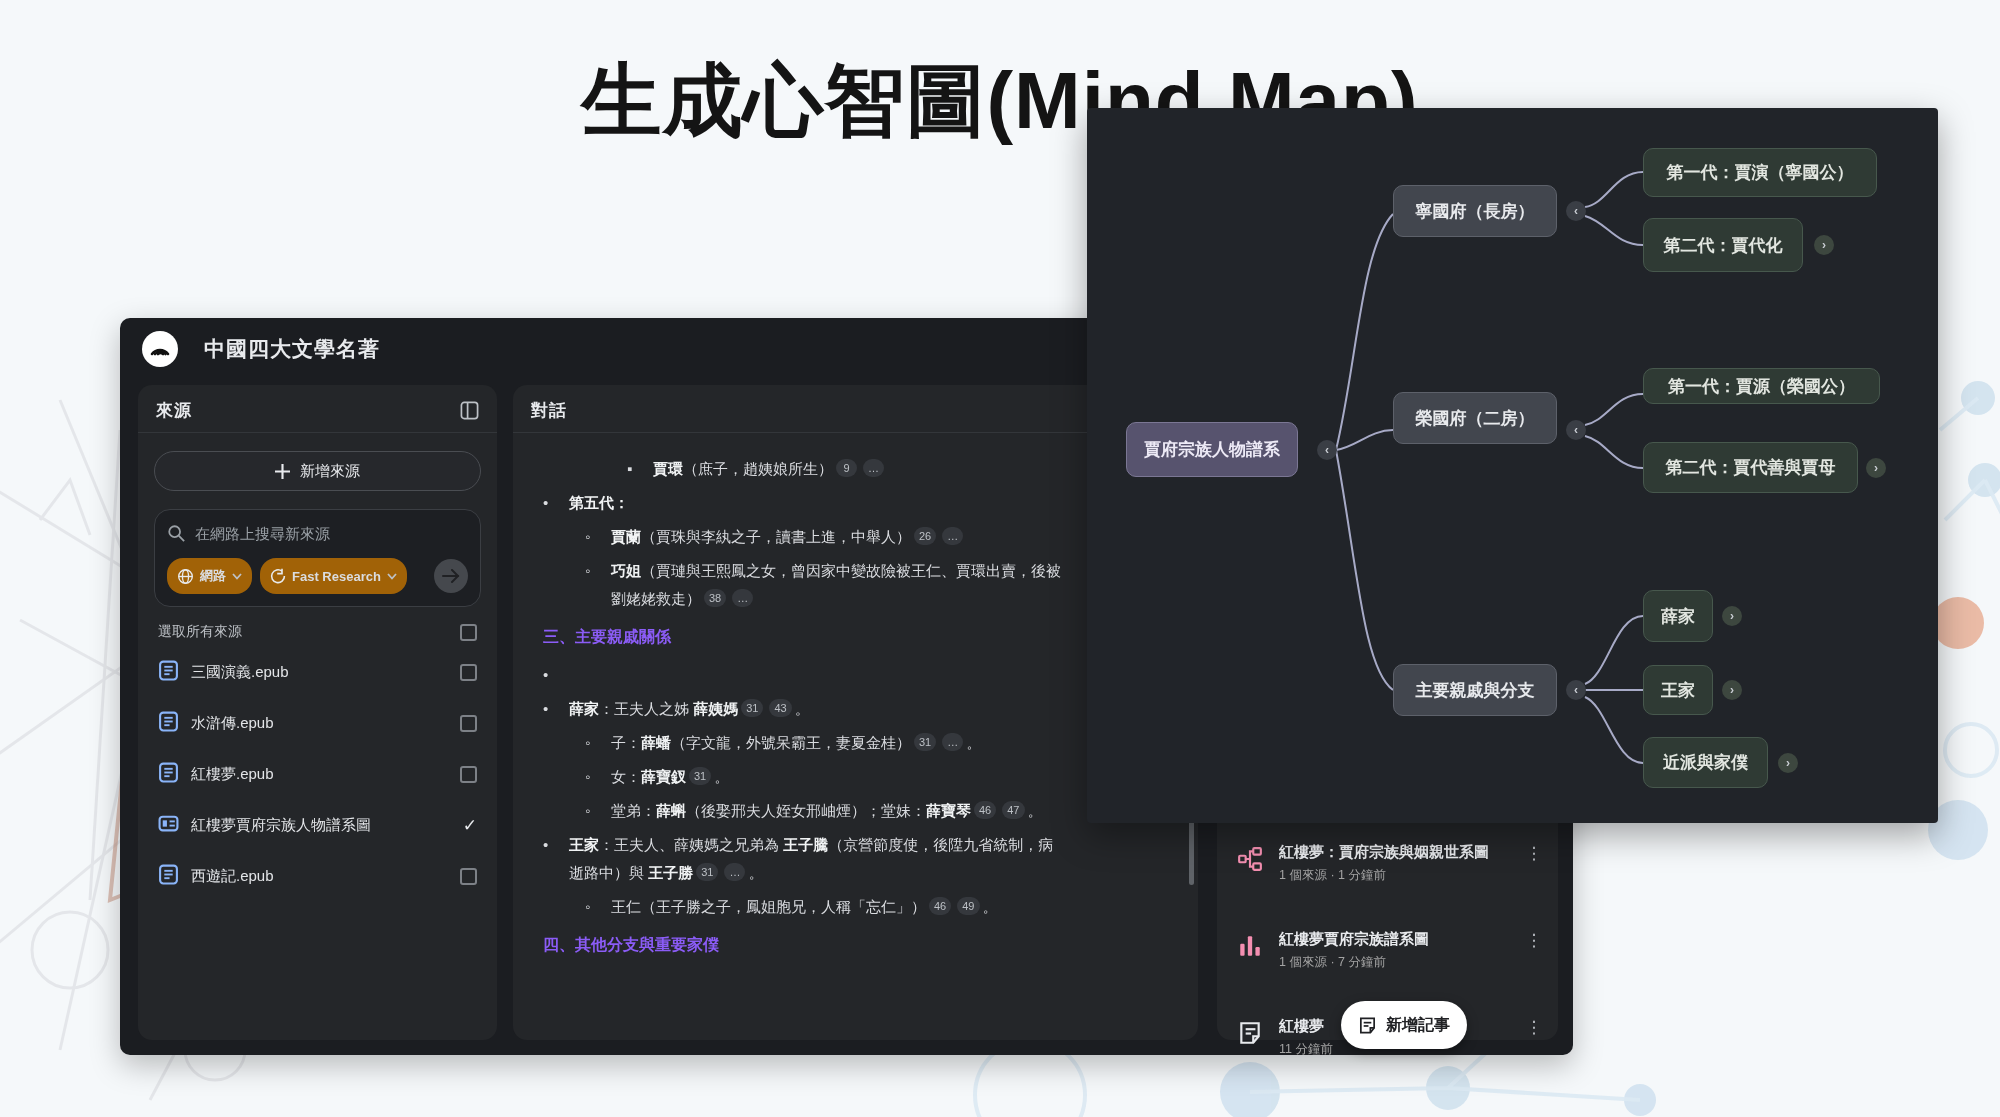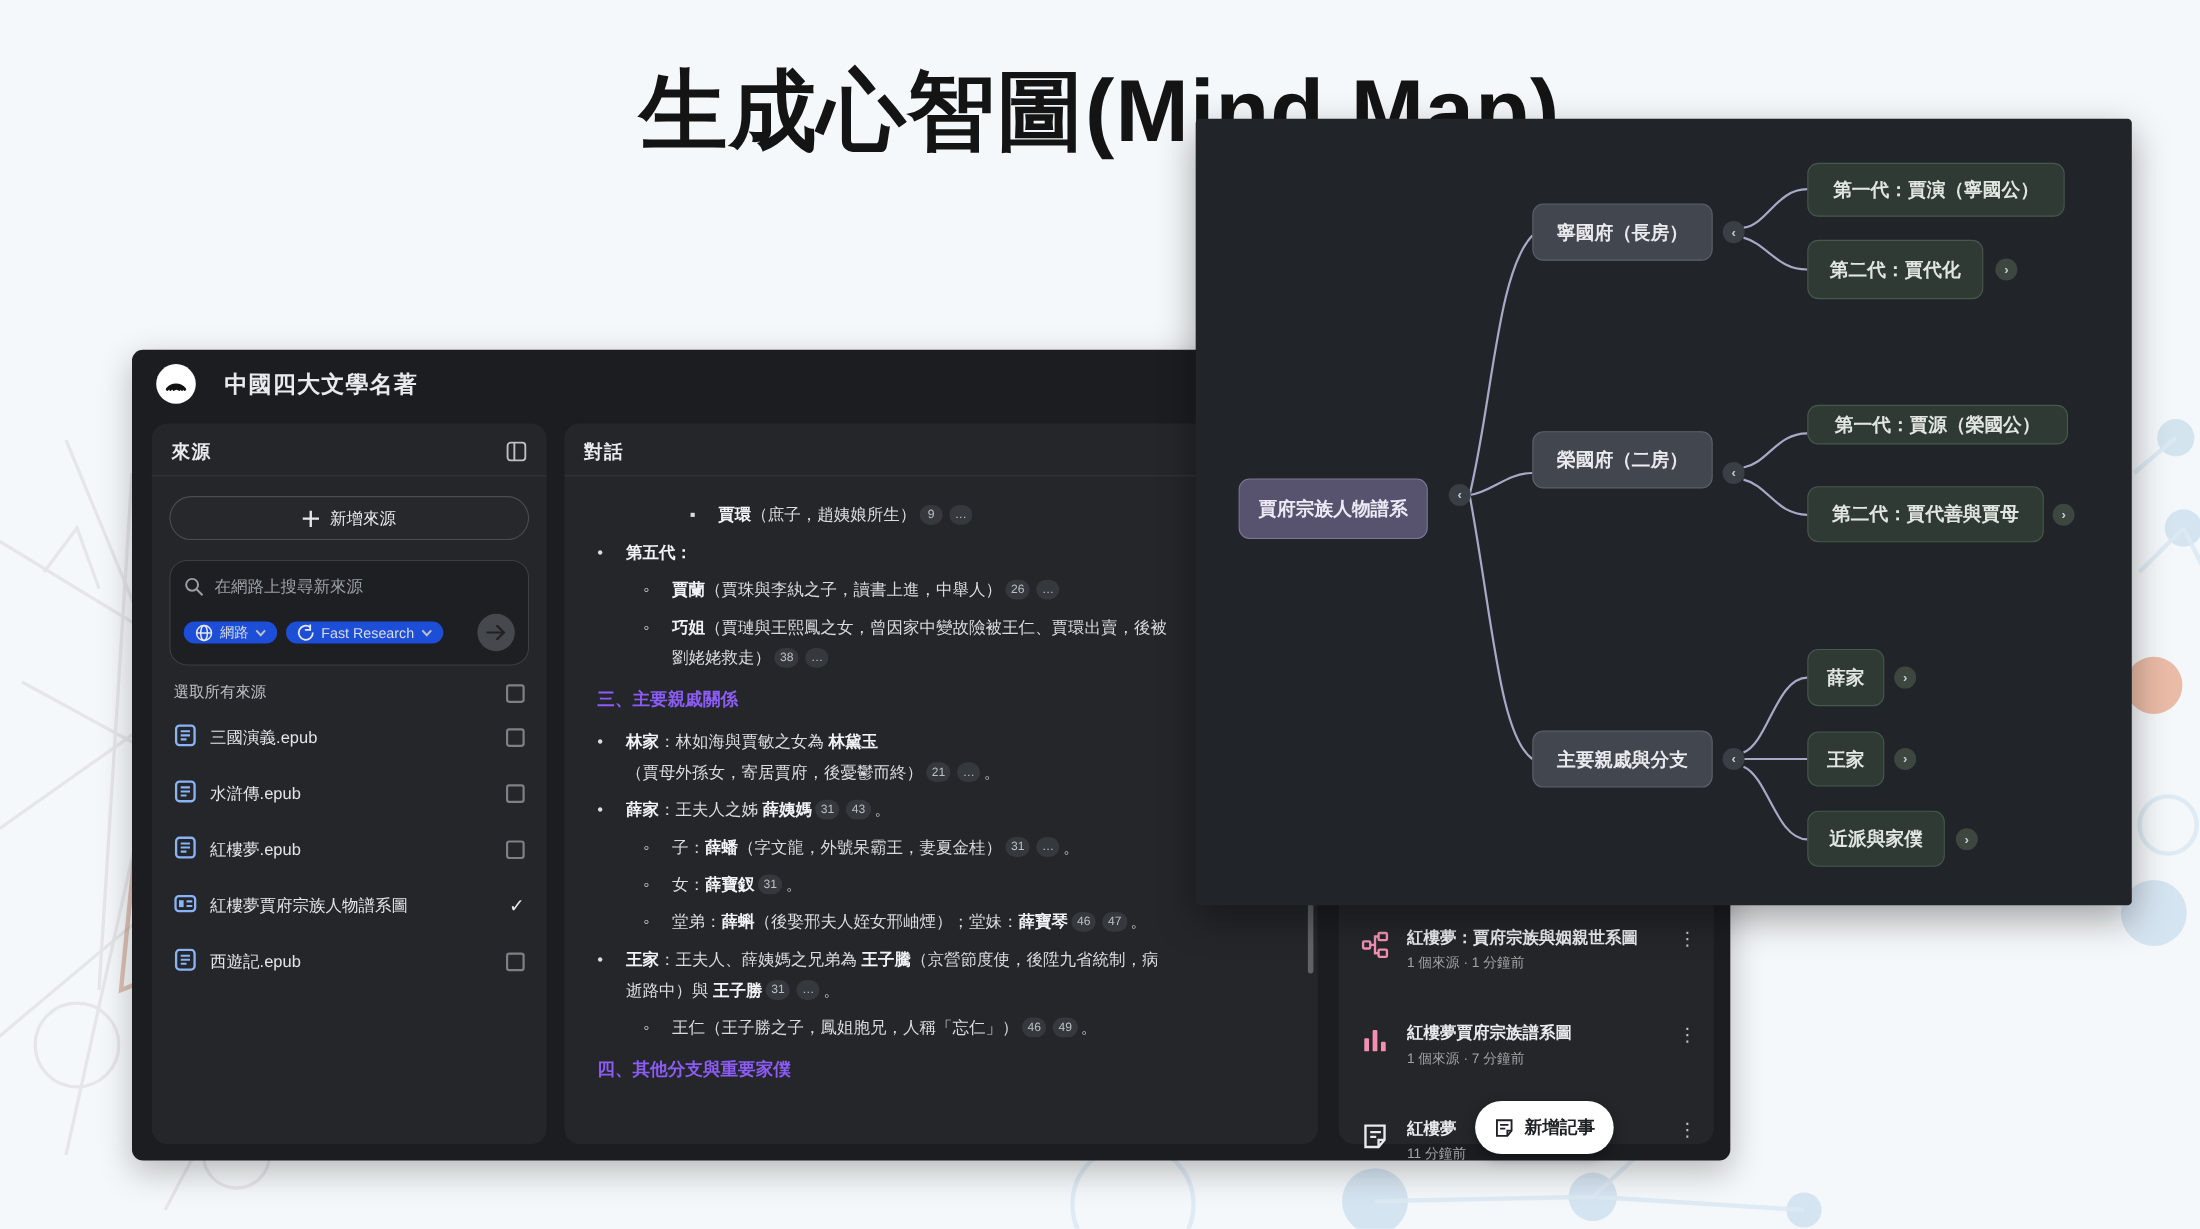--- a/index.html
+++ b/index.html
@@ -29,22 +29,22 @@
   
   #sources-card { left:18px; top:67px; width:359px; height:655px; }
   .add-source-btn { margin:18px 16px 0 16px; height:40px; border:1px solid #4a4d52; border-radius:20px;
     background:#26282c; color:#e8eaed; font-size:15px; display:flex; align-items:center; justify-content:center; gap:10px; cursor:pointer; }
   .search-box { margin:18px 16px 0 16px; border:1px solid #3b3e43; border-radius:16px; background:#1d1f23; padding:14px 12px 12px 12px; }
   .search-row { display:flex; align-items:center; gap:10px; color:#9aa0a6; }
   .search-input { background:transparent; border:none; outline:none; color:#bdc1c6; font-size:15px; width:230px;
     font-family:"Liberation Sans", sans-serif; }
   .search-input::placeholder { color:#9aa0a6; }
   .filter-row { display:flex; align-items:center; gap:8px; margin-top:16px; }
-  .pill { display:flex; align-items:center; gap:6px; background:#1d4ed8; border-radius:16px; height:20px;
-    padding:0 10px; color:#dadce0; font-size:13px; font-weight:400; cursor:pointer; }
+  .pill { display:flex; align-items:center; gap:6px; background:#a16207; border-radius:16px; height:36px;
+    padding:0 10px; color:#dadce0; font-size:13px; font-weight:700; cursor:pointer; }
   .go-btn { margin-left:auto; width:34px; height:34px; border-radius:50%; background:#45484d; display:flex;
     align-items:center; justify-content:center; color:#1d1f23; font-size:17px; cursor:pointer; }
   .select-all-row { display:flex; align-items:center; justify-content:space-between; margin:16px 20px 0 20px;
     color:#bdc1c6; font-size:14px; }
   .checkbox { width:17px; height:17px; border:2px solid #7d8187; border-radius:3px; }
   .src-list { margin-top:6px; }
   .src-row { display:flex; align-items:center; height:51px; padding:0 20px; cursor:pointer; }
   .src-label { color:#e3e5e8; font-size:15px; margin-left:12px; flex:1; white-space:nowrap; overflow:hidden; }
   .check-glyph { color:#e8eaed; font-size:17px; }
 
@@ -281,21 +281,20 @@
           <span class="marker">◦</span>
           <div class="line-body"><b>賈蘭</b>（賈珠與李紈之子，讀書上進，中舉人）<span class="badge">26</span><span class="badge">…</span></div>
         </div>
         <div class="chat-line ind-1">
           <span class="marker">◦</span>
           <div class="line-body"><b>巧姐</b>（賈璉與王熙鳳之女，曾因家中變故險被王仁、賈環出賣，後被<br>劉姥姥救走）<span class="badge">38</span><span class="badge">…</span></div>
         </div>
         <div class="chat-heading">三、主要親戚關係</div>
         <div class="chat-line ind-0">
           <span class="marker">•</span>
-          <div class="line-body"><b>林家</b>：林如海與賈敏之女為 <b>林黛玉</b><br>（賈母外孫女，寄居賈府，後憂鬱而終）<span class="badge">21</span><span class="badge">…</span>。</div>
         </div>
         <div class="chat-line ind-0">
           <span class="marker">•</span>
           <div class="line-body"><b>薛家</b>：王夫人之姊 <b>薛姨媽</b><span class="badge">31</span><span class="badge">43</span>。</div>
         </div>
         <div class="chat-line ind-1">
           <span class="marker">◦</span>
           <div class="line-body">子：<b>薛蟠</b>（字文龍，外號呆霸王，妻夏金桂）<span class="badge">31</span><span class="badge">…</span>。</div>
         </div>
         <div class="chat-line ind-1">
@@ -371,21 +370,21 @@
     <path d="M249,342 C270,455 276,560 306,582"></path>
     <path d="M498,99 C520,96 528,64 556,64"></path>
     <path d="M498,108 C520,114 528,137 556,137"></path>
     <path d="M498,317 C520,313 528,286 556,286"></path>
     <path d="M498,328 C520,333 528,360 556,360"></path>
     <path d="M498,576 C520,568 528,508 556,508"></path>
     <path d="M498,582 L556,582"></path>
     <path d="M498,589 C520,598 528,655 556,655"></path>
   </svg>
   <div id="mm-nodes">
-      <div class="mm-node mm-root" style="left: 39px; top: 327px; width: 172px; height: 55px;">賈府宗族人物譜系</div>
+      <div class="mm-node mm-root" style="left: 39px; top: 314px; width: 172px; height: 55px;">賈府宗族人物譜系</div>
       <div class="mm-circle " style="left: 230px; top: 332px;">‹</div>
       <div class="mm-node mm-branch" style="left: 306px; top: 77px; width: 164px; height: 52px;">寧國府（長房）</div>
       <div class="mm-circle " style="left: 479px; top: 93px;">‹</div>
       <div class="mm-node mm-branch" style="left: 306px; top: 284px; width: 164px; height: 52px;">榮國府（二房）</div>
       <div class="mm-circle " style="left: 479px; top: 312px;">‹</div>
       <div class="mm-node mm-branch" style="left: 306px; top: 556px; width: 164px; height: 52px;">主要親戚與分支</div>
       <div class="mm-circle " style="left: 479px; top: 572px;">‹</div>
       <div class="mm-node mm-leaf" style="left: 556px; top: 40px; width: 234px; height: 49px;">第一代：賈演（寧國公）</div>
       <div class="mm-node mm-leaf" style="left: 556px; top: 110px; width: 160px; height: 54px;">第二代：賈代化</div>
       <div class="mm-circle expand" style="left: 727px; top: 127px;">›</div>

